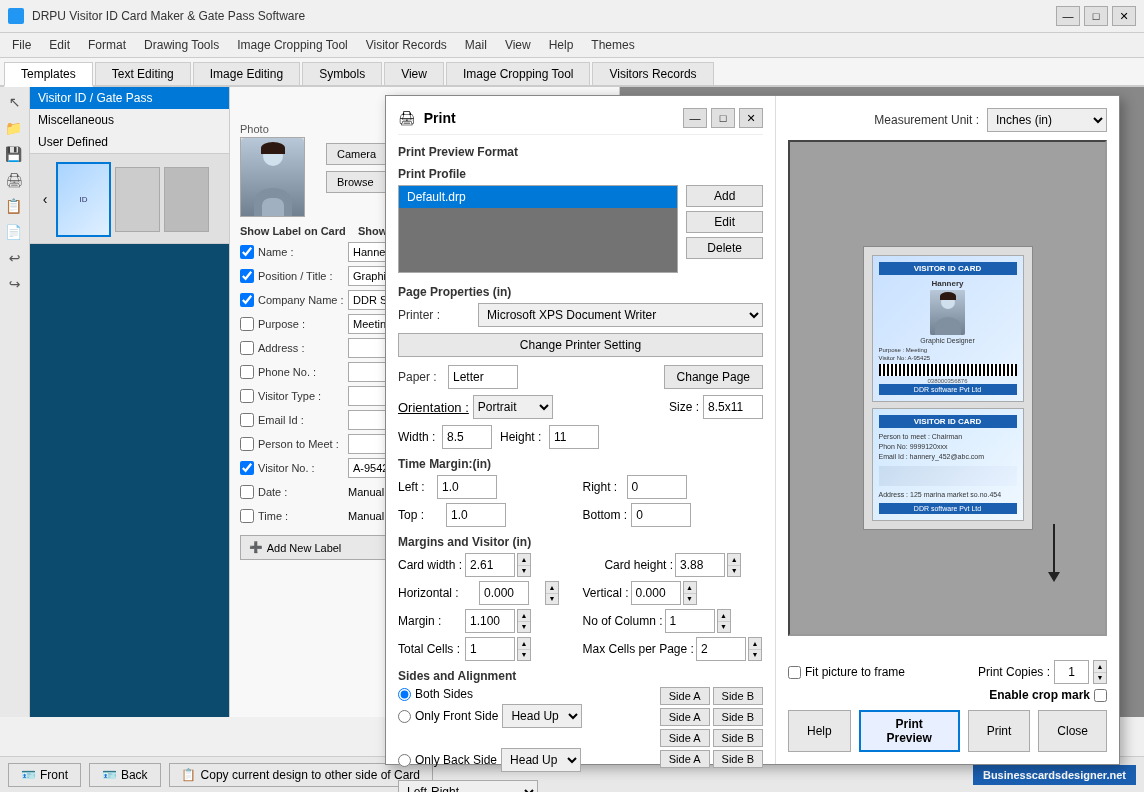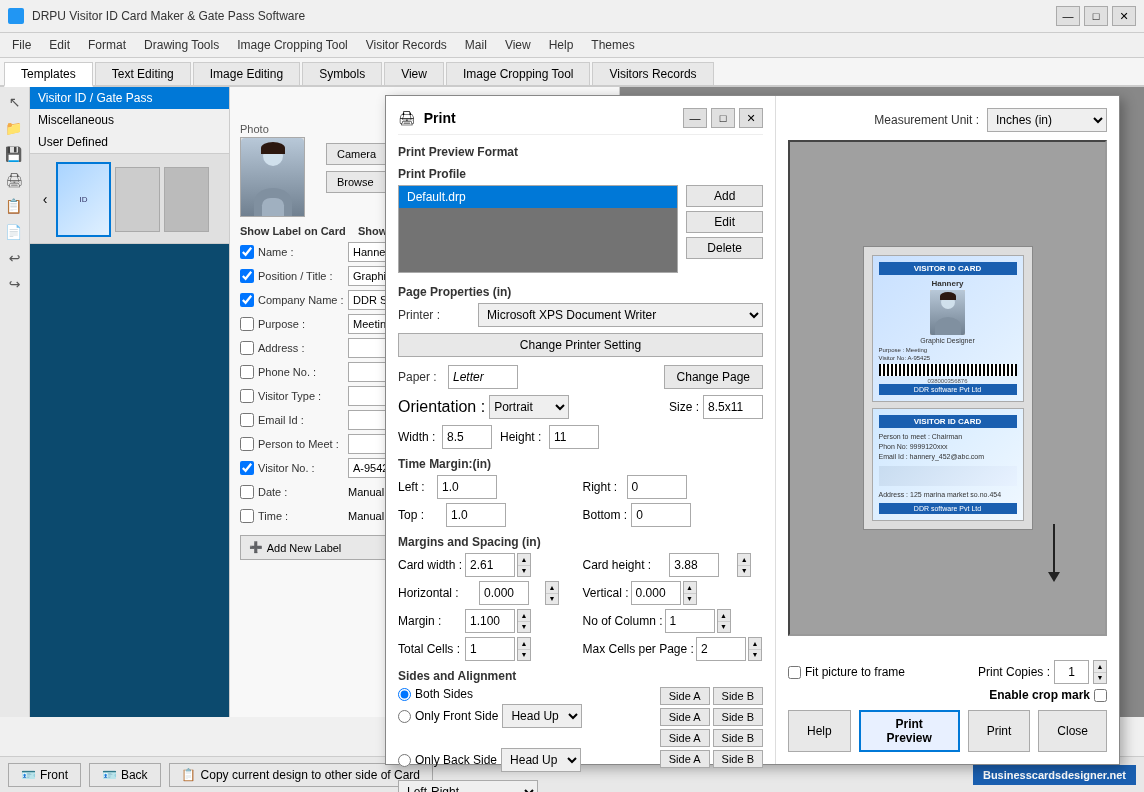--- a/index.html
+++ b/index.html
@@ -340,28 +340,28 @@
         <select class="prop-select">
           <option>Microsoft XPS Document Writer</option>
         </select>
       </div>
       
       <button class="change-printer-btn">Change Printer Setting</button>
       
       <div style="display:flex; gap:8px; margin-bottom:6px;">
         <div class="prop-row" style="flex:1; margin-bottom:0;">
           <span class="prop-label" style="width:50px;">Paper :</span>
-          <input class="prop-input" value="Letter" style="width: 70px; font-style: italic;">
+          <input class="prop-input" value="Letter" style="width: 70px;">
         </div>
         <button class="prop-btn">Change Page</button>
       </div>
       
       <div style="display:flex; gap:8px; margin-bottom:6px;">
         <div style="display:flex; align-items:center; gap:4px; flex:1;">
-          <span style="font-size:16px; min-width:65px;">Orientation :</span>
+          <span style="font-size:13px; min-width:65px;text-decoration:underline;">Orientation :</span>
           <select style="height:24px; border:1px solid #aaa; font-size:12px; width:80px;">
             <option>Portrait</option>
             <option>Landscape</option>
           </select>
         </div>
         <div style="display:flex; align-items:center; gap:4px;">
           <span style="font-size:12px;">Size :</span>
           <input style="height: 24px; width: 60px; border: 1px solid rgb(170, 170, 170); font-size: 12px; padding: 0px 4px;" value="8.5x11">
         </div>
       </div>
@@ -392,31 +392,31 @@
           <span style="font-size:12px; min-width:35px;">Top :</span>
           <input style="height: 24px; width: 60px; border: 1px solid rgb(170, 170, 170); font-size: 12px; padding: 0px 4px;" value="1.0">
         </div>
         <div style="display:flex; align-items:center; gap:4px;">
           <span style="font-size:12px; min-width:40px;">Bottom :</span>
           <input style="height: 24px; width: 60px; border: 1px solid rgb(170, 170, 170); font-size: 12px; padding: 0px 4px;" value="0">
         </div>
       </div>
 
       
-      <div class="section-header">Margins and Spacing (in)</div>
+      <div class="section-header">Margins and Visitor (in)</div>
       <div style="display:grid; grid-template-columns:1fr 1fr; gap:4px; margin-bottom:8px;">
         <div style="display:flex; align-items:center; gap:2px;">
           <span style="font-size:12px; min-width:65px;">Card width :</span>
           <input style="height: 24px; width: 50px; border: 1px solid rgb(170, 170, 170); font-size: 12px; padding: 0px 4px;" value="2.61">
           <div style="display:flex; flex-direction:column; width:14px; height:24px; border:1px solid #aaa; background:#e8e8e8;">
             <div style="flex:1; display:flex; align-items:center; justify-content:center; font-size:7px; border-bottom:1px solid #ccc; cursor:pointer;">▲</div>
             <div style="flex:1; display:flex; align-items:center; justify-content:center; font-size:7px; cursor:pointer;">▼</div>
           </div>
         </div>
-        <div style="display:flex; align-items:center; gap:18px;">
+        <div style="display:flex; align-items:center; gap:2px;justify-content:center;">
           <span style="font-size:12px; min-width:65px;">Card height :</span>
           <input style="height: 24px; width: 50px; border: 1px solid rgb(170, 170, 170); font-size: 12px; padding: 0px 4px;" value="3.88">
           <div style="display:flex; flex-direction:column; width:14px; height:24px; border:1px solid #aaa; background:#e8e8e8;">
             <div style="flex:1; display:flex; align-items:center; justify-content:center; font-size:7px; border-bottom:1px solid #ccc; cursor:pointer;">▲</div>
             <div style="flex:1; display:flex; align-items:center; justify-content:center; font-size:7px; cursor:pointer;">▼</div>
           </div>
         </div>
         <div style="display:flex; align-items:center; gap:16px;">
           <span style="font-size:12px; min-width:65px;">Horizontal :</span>
           <input style="height: 24px; width: 50px; border: 1px solid rgb(170, 170, 170); font-size: 12px; padding: 0px 4px;" value="0.000">

